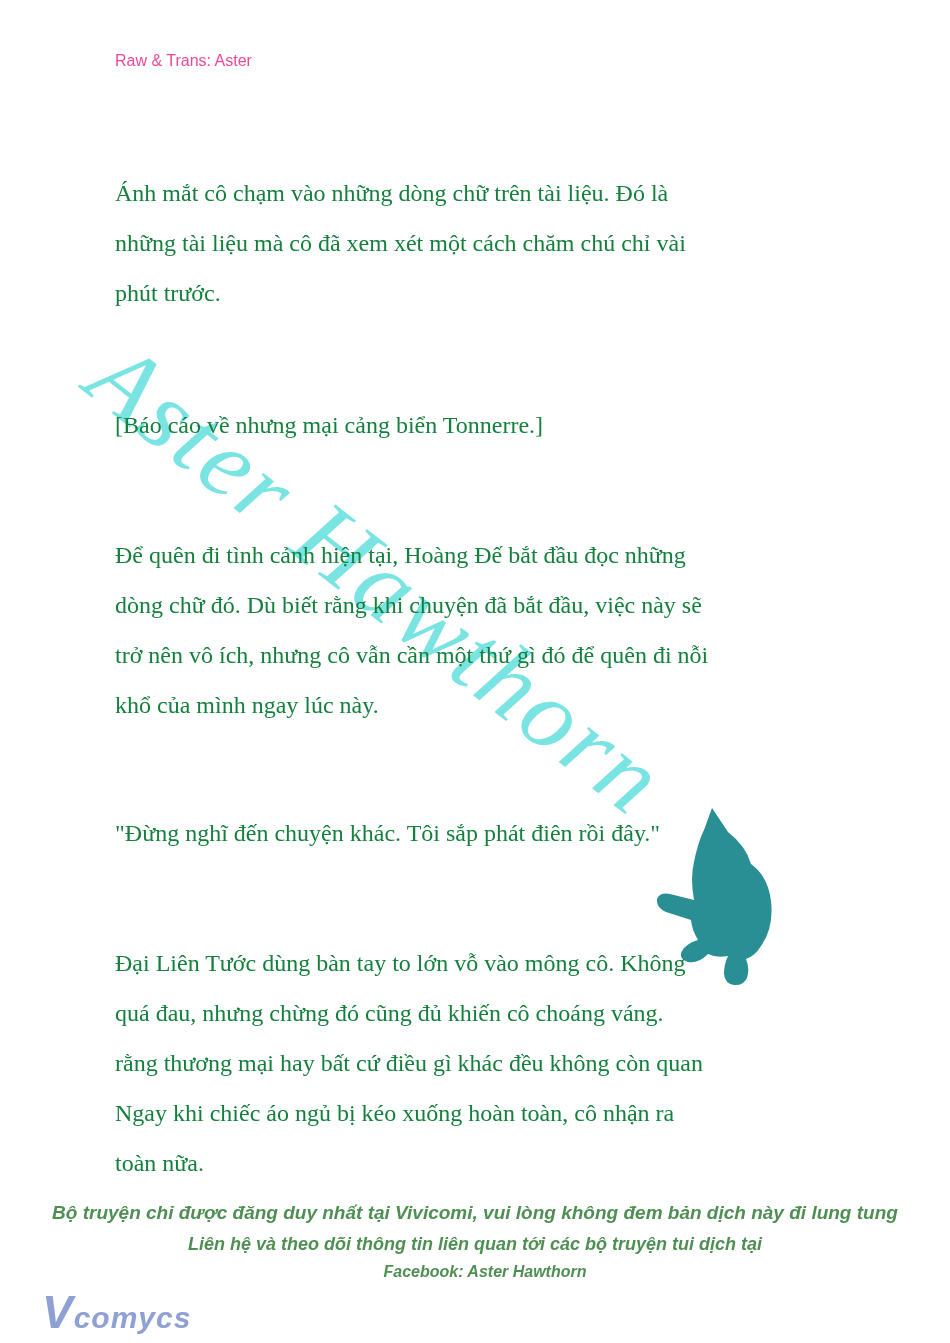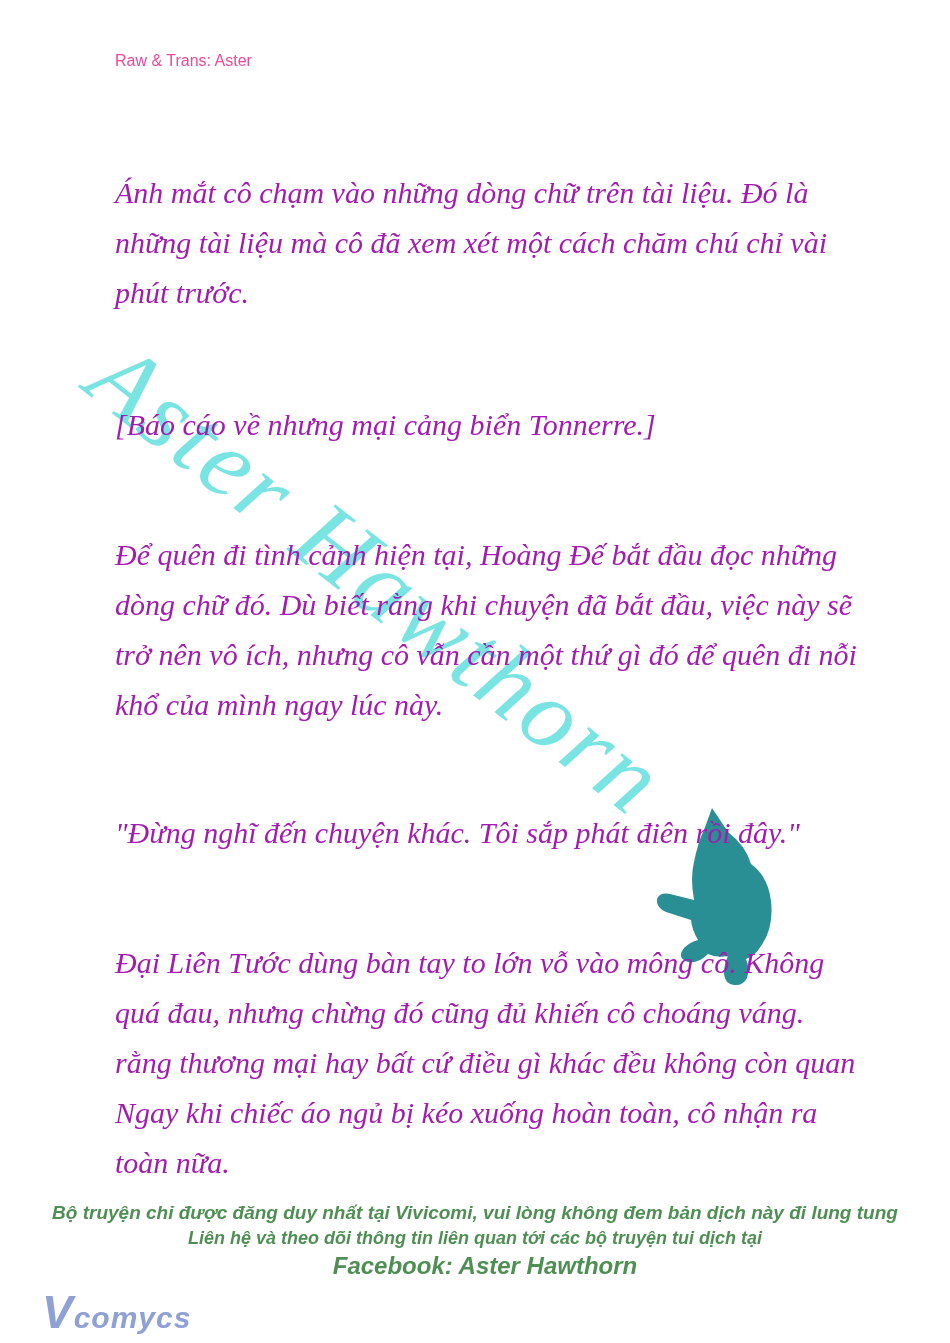--- a/index.html
+++ b/index.html
@@ -40,47 +40,46 @@
     top: 52px;
     font-family: "Liberation Sans", sans-serif;
     font-size: 16px;
     color: #ec4899;
     z-index: 3;
   }
   .para {
     position: absolute;
     left: 115px;
     width: 730px;
-    font-size: 30px;
+    font-size: 24px;
     line-height: 50px;
-    color: #a21caf;
+    color: #15803d;
     z-index: 3;
-    font-style: italic;
   }
   .p1 { top: 168px; }
   .p-bracket { top: 400px; }
   .p2 { top: 530px; }
   .p-quote { top: 808px; }
   .p3 { top: 938px; }
   .tline { white-space: nowrap; }
   .footer-notice {
     position: absolute;
     left: 0;
     top: 1200px;
     width: 950px;
     text-align: center;
     font-family: "Liberation Sans", sans-serif;
     font-style: italic;
     font-weight: bold;
     color: #4f8f53;
     z-index: 3;
   }
-  .footer-line-1 { font-size: 19px; line-height: 26px; margin-bottom: 0; }
+  .footer-line-1 { font-size: 19px; line-height: 26px; margin-bottom: 6px; }
   .footer-line-2 { font-size: 18px; line-height: 25px; margin-bottom: 2px; }
-  .footer-line-3 { font-size: 24px; line-height: 25px; padding-left: 20px; }
+  .footer-line-3 { font-size: 16px; line-height: 25px; padding-left: 20px; }
   .vcomycs-logo {
     position: absolute;
     left: 16px;
     top: 1288px;
     font-family: "Liberation Sans", sans-serif;
     font-style: italic;
     font-weight: bold;
     font-size: 30px;
     letter-spacing: 1px;
     color: #8fa0d4;

